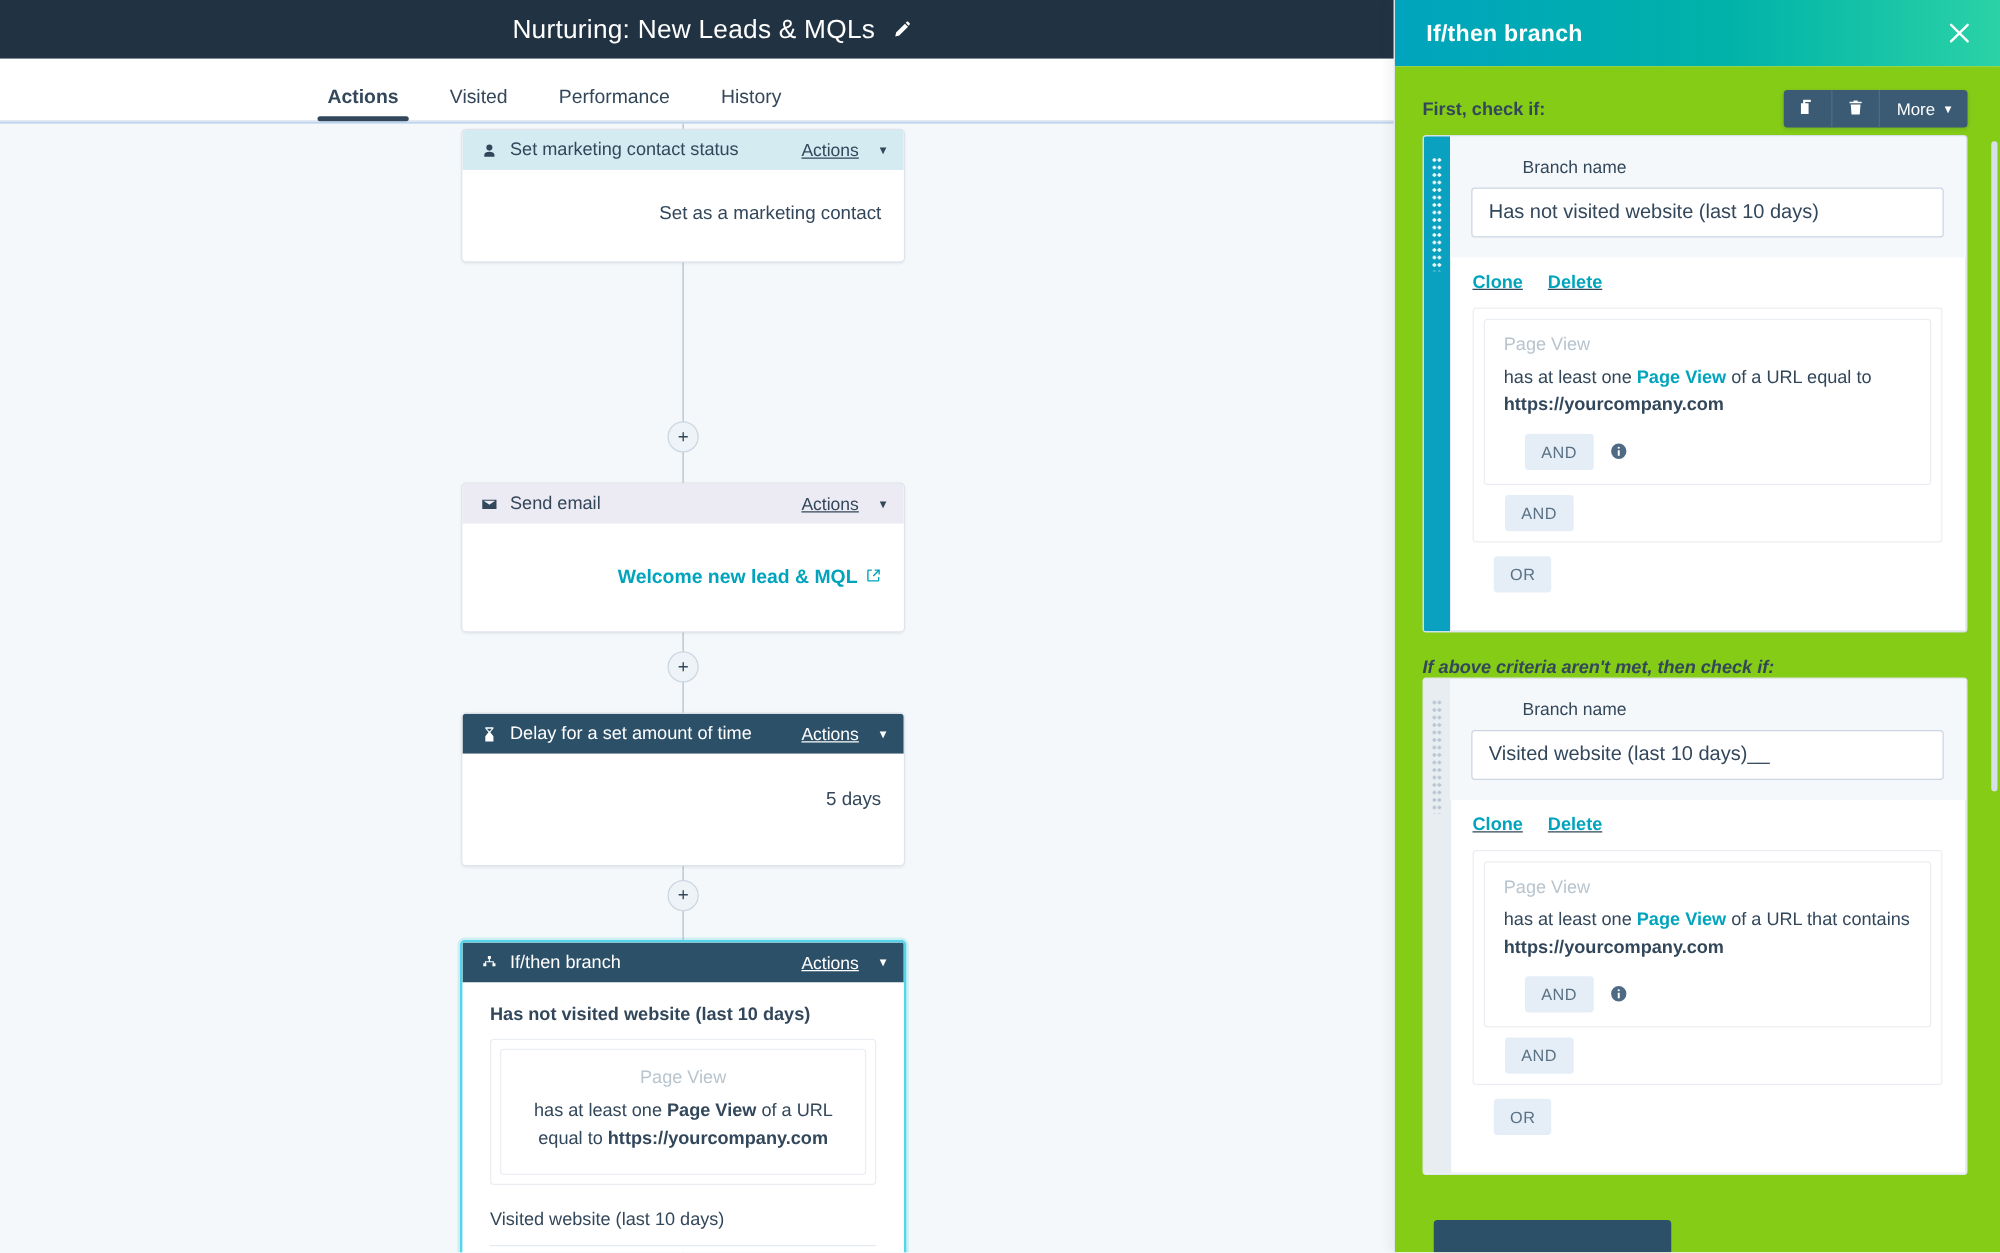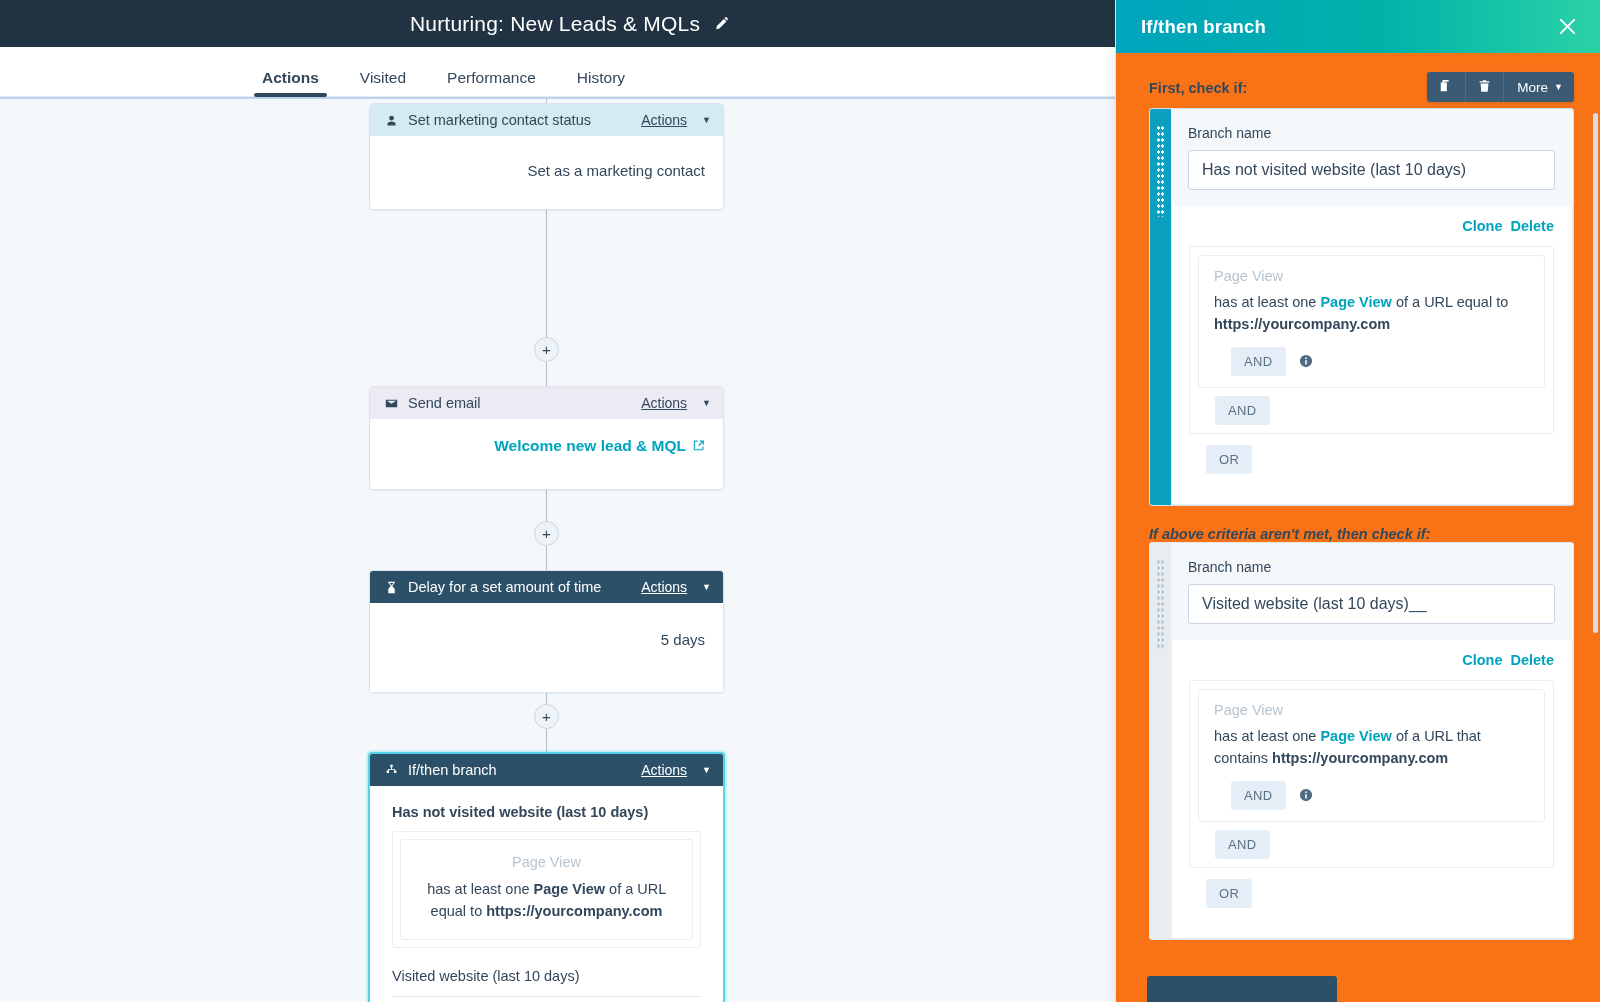--- a/index.html
+++ b/index.html
@@ -243,24 +243,24 @@
   }
   .close-x {
     width: 26px; height: 26px;
     display: flex; align-items: center; justify-content: center;
     cursor: pointer;
   }
   .close-x svg { stroke: #ffffff; }
 
   .panel-body {
     flex: 1 1 auto;
-    padding: 27px 26px 0 33px;
+    padding: 27px 26px 0 22px;
     position: relative;
     overflow: hidden;
-    background: #f97316;
+    background: #84cc16;
   }
 
   .section-label {
     font-size: 14.5px;
     font-weight: 700;
     color: #33475b;
     margin-bottom: 12px;
   }
 
   
@@ -321,20 +321,21 @@
     background-image:
       radial-gradient(circle, #b6c3cf 45%, transparent 46%),
       radial-gradient(circle, #b6c3cf 45%, transparent 46%);
   }
   .branch-inner { flex: 1 1 auto; padding: 16px 18px 0 17px; min-width: 0; }
 
   .field-label {
     font-size: 14px;
     color: #33475b;
     margin-bottom: 9px;
+    margin-left: 41px;
   }
   .text-input {
     width: 100%;
     height: 40px;
     background: #ffffff;
     border: 1px solid #cbd6e2;
     border-radius: 3px;
     padding: 0 13px;
     font-size: 16px;
     color: #33475b;
@@ -344,22 +345,23 @@
   .text-input::placeholder { color: #99acc2; }
 
   .crit-area {
     background: #ffffff;
     border: 1px solid #e8edf2;
     border-top: none;
     margin: 16px -18px 0 -17px;
     padding: 12px 18px 16px 17px;
   }
   .clone-delete {
-    display: flex; justify-content: flex-end; gap: 8px;
+    display: flex; justify-content: flex-start; gap: 20px;
     margin-bottom: 12px;
+    text-decoration: underline;
   }
   .clone-delete span {
     color: #00a4bd;
     font-size: 14.5px;
     font-weight: 700;
     cursor: pointer;
   }
   .filter-group {
     border: 1px solid #eaeef2;
     border-radius: 3px;
@@ -465,21 +467,21 @@
         <div class="card-head head-lilac">
           <span class="head-icon">
             <svg width="13" height="13" viewBox="0 0 16 16">
                 <path d="M1 3.5h14v9H1v-9zm1.3 1L8 8.3l5.7-3.8H2.3z"></path>
               </svg>
           </span>
           <span class="head-label">Send email</span>
           <span class="actions-link">Actions</span>
           <span class="caret">▼</span>
         </div>
-        <div class="card-body" style="padding:18px 18px 34px;">
+        <div class="card-body" style="padding:34px 18px 34px;">
           <a class="teal-link">
             <span>Welcome new lead &amp; MQL</span>
             <span>
               <svg width="12" height="12" viewBox="0 0 16 16">
                   <path d="M6 2H2.5A1.5 1.5 0 001 3.5v10A1.5 1.5 0 002.5 15h10a1.5 1.5 0 001.5-1.5V10h-1.5v3.5h-10v-10H6V2zm3 0v1.5h2.9L7 8.4 8.1 9.5 13 4.6v2.9h1.5V2H9z"></path>
                 </svg>
             </span>
           </a>
         </div>
       </div>

